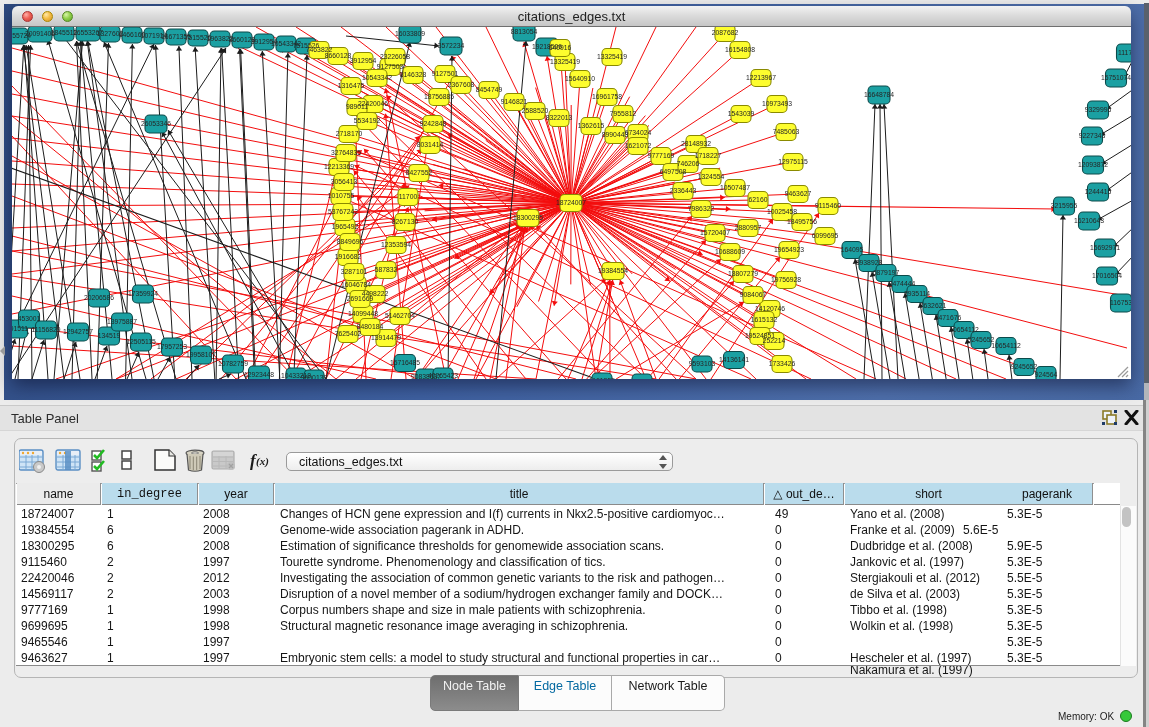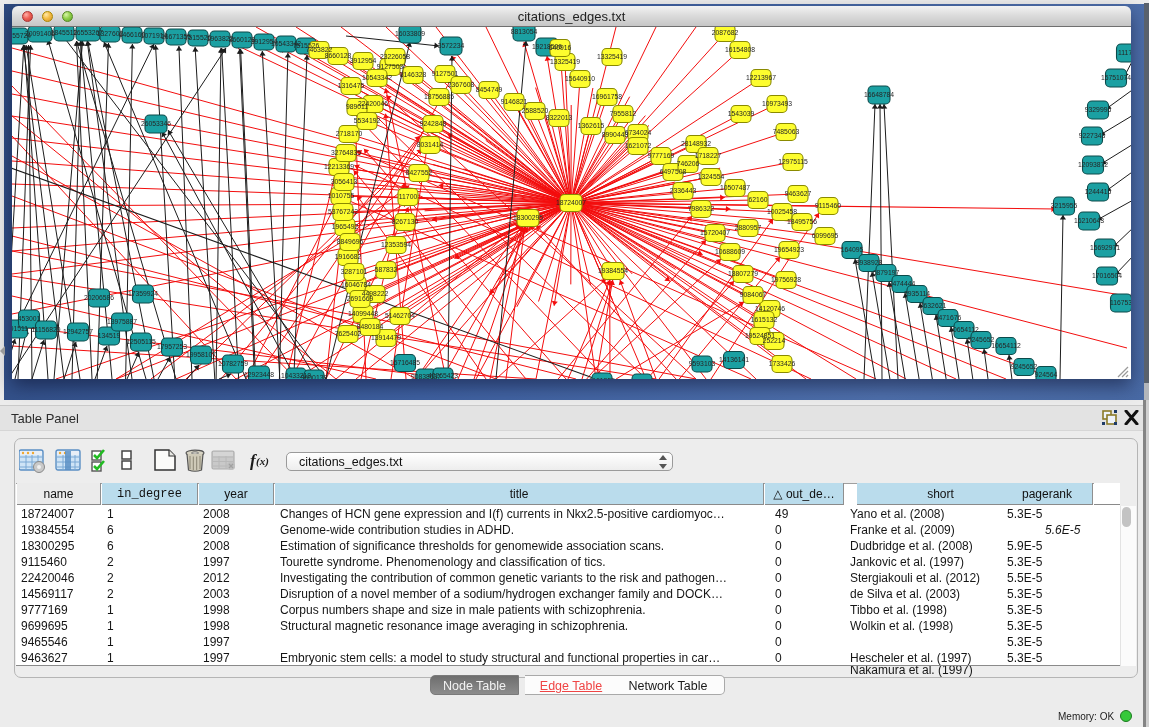--- a/index.html
+++ b/index.html
@@ -19,21 +19,21 @@
 #tphead .t{position:absolute;left:11px;top:5px;font-size:13px;color:#2c2c2c;}
 #panel{position:absolute;left:14px;top:438px;width:1124px;height:240px;background:#ededed;
  border:1px solid #b5b5b5;border-radius:7px;}
 #tbl{position:absolute;left:16px;top:483px;width:1104px;height:183px;background:#fff;
  border-top:1px solid #9f9f9f;}
 .hcell{position:absolute;top:483px;height:22px;background:#badcec;border-right:1px solid #8f8f8f;
  border-bottom:1px solid #8a8a8a;font-size:12px;color:#111;text-align:center;line-height:22px;}
 .row{position:absolute;left:0;top:0;width:1120px;height:16px;font-size:12px;color:#151515;}
 .row span{position:absolute;top:0;line-height:16px;}
 #tabs{position:absolute;left:430px;top:675px;height:20px;}
-.tab{position:absolute;top:0;height:20px;font-size:12.5px;line-height:20px;text-align:center;}
+.tab{position:absolute;top:0;height:36px;font-size:12.5px;line-height:20px;text-align:center;}
 #mem{position:absolute;left:1058px;top:711px;font-size:10px;color:#222;}
 </style></head><body>
 <div id="desk"></div>
 <div id="win">
  <div id="canvas">
       <svg width="1119" height="352" viewBox="16 31 1119 352" style="position:absolute;left:0;top:0;">
         <line x1="575.0" y1="207.0" x2="323.0" y2="54.0" stroke="#f30d0d" stroke-width="1.0"></line>
         <polygon points="323.0,54.0 328.5,53.7 325.3,59.0" fill="#f30d0d"></polygon>
         <line x1="575.0" y1="207.0" x2="342.0" y2="60.0" stroke="#f30d0d" stroke-width="1.0"></line>
         <polygon points="342.0,60.0 347.5,59.8 344.2,65.0" fill="#f30d0d"></polygon>
@@ -974,40 +974,40 @@
  <path d="M5 0 L9 5 H1 Z" fill="#555"></path>
     <path d="M5 14 L1 9 H9 Z" fill="#555"></path>
   </svg>
 
 <div id="tbl"></div>
 <div class="hcell" style="left:17px;width:84px;background:#ebebeb;">name</div>
 <div class="hcell" style="left:102px;width:96px;font-family:Liberation Mono, monospace;">in_degree</div>
 <div class="hcell" style="left:199px;width:75px;">year</div>
 <div class="hcell" style="left:275px;width:489px;">title</div>
 <div class="hcell" style="left:765px;width:79px;">△ out_de…</div>
-<div class="hcell" style="left:845px;width:168px;margin-left:12px;">short</div>
+<div class="hcell" style="left:845px;width:168px;">short</div>
 <div class="hcell" style="left:1002px;width:91px;">pagerank</div>
 <div class="hcell" style="left:1094px;width:26px;background:#fff;border-right:none;"></div>
 <div class="row" style="top:506px;">
     <span style="left:21px;">18724007</span>
     <span style="left:107px;">1</span>
     <span style="left:203px;">2008</span>
     <span style="left:280px;width:482px;overflow:hidden;white-space:nowrap;">Changes of HCN gene expression and I(f) currents in Nkx2.5-positive cardiomyoc…</span>
     <span style="left:775px;">49</span>
     <span style="left:850px;">Yano et al. (2008)</span>
     <span style="left:1007px;">5.3E-5</span>
   </div>
 <div class="row" style="top:522px;">
     <span style="left:21px;">19384554</span>
     <span style="left:107px;">6</span>
     <span style="left:203px;">2009</span>
-    <span style="left:280px;width:482px;overflow:hidden;white-space:nowrap;">Genome-wide contribution studies in ADHD.</span>
+    <span style="left:280px;width:482px;overflow:hidden;white-space:nowrap;">Genome-wide association pagerank in ADHD.</span>
     <span style="left:775px;">0</span>
     <span style="left:850px;">Franke et al. (2009)</span>
-    <span style="left:1045px;font-style:italic;">5.6E-5</span>
+    <span style="left:963px;">5.6E-5</span>
   </div>
 <div class="row" style="top:538px;">
     <span style="left:21px;">18300295</span>
     <span style="left:107px;">6</span>
     <span style="left:203px;">2008</span>
     <span style="left:280px;width:482px;overflow:hidden;white-space:nowrap;">Estimation of significance thresholds for genomewide association scans.</span>
     <span style="left:775px;">0</span>
     <span style="left:850px;">Dudbridge et al. (2008)</span>
     <span style="left:1007px;">5.9E-5</span>
   </div>
@@ -1017,21 +1017,21 @@
     <span style="left:203px;">1997</span>
     <span style="left:280px;width:482px;overflow:hidden;white-space:nowrap;">Tourette syndrome. Phenomenology and classification of tics.</span>
     <span style="left:775px;">0</span>
     <span style="left:850px;">Jankovic et al. (1997)</span>
     <span style="left:1007px;">5.3E-5</span>
   </div>
 <div class="row" style="top:570px;">
     <span style="left:21px;">22420046</span>
     <span style="left:107px;">2</span>
     <span style="left:203px;">2012</span>
-    <span style="left:280px;width:482px;overflow:hidden;white-space:nowrap;">Investigating the contribution of common genetic variants to the risk and pathogen…</span>
+    <span style="left:280px;width:482px;overflow:hidden;white-space:nowrap;">Investigating the association of common genetic variants to the risk and pathogen…</span>
     <span style="left:775px;">0</span>
     <span style="left:850px;">Stergiakouli et al. (2012)</span>
     <span style="left:1007px;">5.5E-5</span>
   </div>
 <div class="row" style="top:586px;">
     <span style="left:21px;">14569117</span>
     <span style="left:107px;">2</span>
     <span style="left:203px;">2003</span>
     <span style="left:280px;width:482px;overflow:hidden;white-space:nowrap;">Disruption of a novel member of a sodium/hydrogen exchanger family and DOCK…</span>
     <span style="left:775px;">0</span>
@@ -1073,22 +1073,22 @@
     <span style="left:850px;">Hescheler et al. (1997)</span>
     <span style="left:1007px;">5.3E-5</span>
   </div>
 <div style="position:absolute;left:1120px;top:506px;width:16px;height:160px;background:#fbfbfb;border-left:1px solid #e3e3e3;"></div>
 <div style="position:absolute;left:1122px;top:507px;width:9px;height:20px;background:#c3c3c3;border-radius:4.5px;"></div>
 <div style="position:absolute;left:16px;top:665px;width:1104px;height:1px;background:#8a8a8a;"></div>
 
 <div id="tabs">
  <div class="tab" style="left:0;width:89px;background:linear-gradient(#6e6e6e,#8c8c8c);color:#f2f2f2;
   border:1px solid #7a7a7a;border-radius:5px 0 0 5px;">Node Table</div>
- <div class="tab" style="left:95px;width:93px;background:#fcfcfc;color:#ef4444;
-  border:1px solid #a9a9a9;border-left:none;text-decoration:underline;">Edge Table</div>
+ <div class="tab" style="left:89px;width:93px;background:#fcfcfc;color:#0369a1;
+  border:1px solid #a9a9a9;border-left:none;">Edge Table</div>
  <div class="tab" style="left:182px;width:113px;background:#fcfcfc;color:#1a1a1a;
   border:1px solid #a9a9a9;border-left:none;border-radius:0 5px 5px 0;">Network Table</div>
 </div>
 <div id="mem">Memory: OK</div>
 <div style="position:absolute;left:1120px;top:710px;width:12px;height:12px;border-radius:50%;
  background:#35c93a;border:1.5px solid #1c7a1f;"></div>
 <div style="position:absolute;left:1143px;top:400px;width:3px;height:327px;background:#848484;"></div>
 <div style="position:absolute;left:1146px;top:400px;width:3px;height:327px;background:#d0d0d0;"></div>
 <div style="position:absolute;left:0;top:346px;width:0;height:0;border-top:5px solid transparent;
  border-bottom:5px solid transparent;border-right:5px solid #9a9a9a;"></div>

